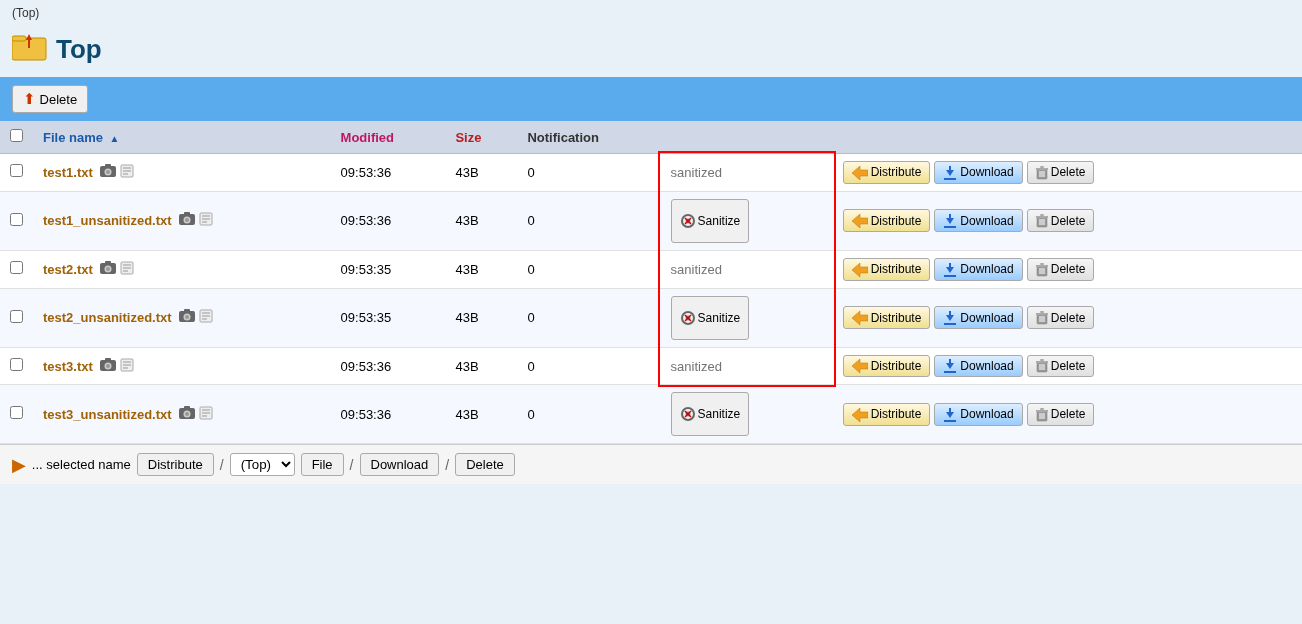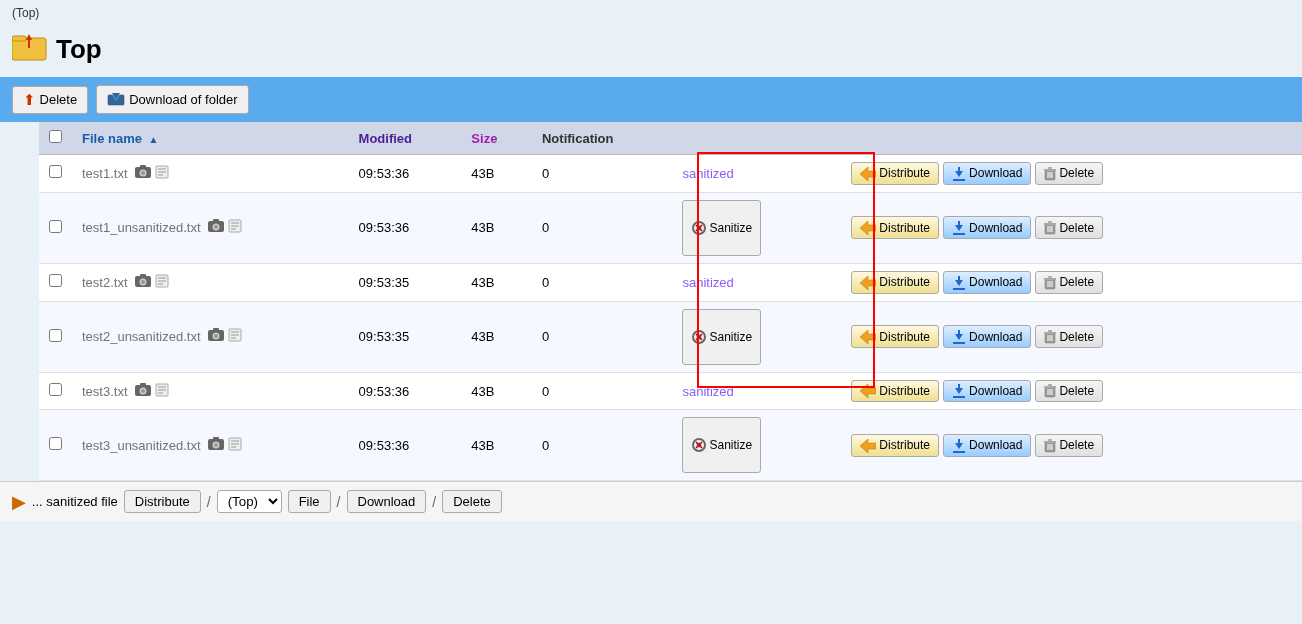--- a/index.html
+++ b/index.html
@@ -17,21 +17,21 @@
     }
     .page-header {
       display: flex;
       align-items: center;
       padding: 4px 12px 8px 12px;
       gap: 8px;
     }
     .page-title {
       font-size: 26px;
       font-weight: bold;
-      color: #000000;
+      color: #0c4a6e;
     }
     .toolbar {
       background: #5aaaee;
       padding: 8px 12px;
       display: flex;
       gap: 8px;
       align-items: center;
     }
     .toolbar-btn {
       display: flex;
@@ -73,43 +73,43 @@
     }
     tbody tr:nth-child(odd) {
       background: #ffffff;
     }
     tbody td {
       padding: 7px 10px;
       vertical-align: middle;
       white-space: nowrap;
     }
     .file-link {
-      color: #737373;
+      color: #a16207;
       text-decoration: none;
-      font-weight: normal;
+      font-weight: bold;
       cursor: pointer;
     }
     .icon-set {
       display: inline-flex;
       gap: 4px;
       margin-left: 4px;
     }
     .mini-icon {
       font-size: 14px;
       cursor: pointer;
     }
     .sanitized-label {
-      color: #8b5cf6;
+      color: #737373;
       font-size: 13px;
     }
     .sanitize-btn {
       display: inline-flex;
       align-items: center;
       gap: 2px;
-      padding: 19px 8px;
+      padding: 13px 8px;
       background: #f0f0f0;
       border: 1px solid #aaa;
       border-radius: 3px;
       cursor: pointer;
       font-size: 12px;
     }
     .action-btn {
       display: inline-flex;
       align-items: center;
       gap: 3px;
@@ -187,46 +187,35 @@
     </svg>
   </span>
   <h1 class="page-title">Top</h1>
 </div>
 
 <div class="toolbar">
   <button class="toolbar-btn">
     <span style="color:#cc3300; font-size:15px;">⬆</span>
     <span>Delete</span>
   </button>
-  <button class="toolbar-btn">
-    <span>
-      <svg width="18" height="16" viewBox="0 0 18 16">
-        <rect x="1" y="5" width="16" height="10" rx="1" fill="#336699" stroke="#224488" stroke-width="0.5"></rect>
-        <polygon points="9,2 6,8 12,8" fill="#336699" transform="rotate(180,9,6)"></polygon>
-        <polygon points="5,5 9,11 13,5" fill="#5599cc"></polygon>
-        <polygon points="5,3 9,9 13,3" fill="#336699"></polygon>
-      </svg>
-    </span>
-    <span>Download of folder</span>
-  </button>
 </div>
 
-<div class="main-table-container" style="position: relative; margin-left: 39px;">
+<div class="main-table-container" style="position: relative;">
   <table>
     <thead>
       <tr>
         <th class="checkbox-cell">
           <input type="checkbox" style="">
         </th>
         <th style="color:#1a5aaa;">
           <span>File name</span>
           <span style="font-size:10px; margin-left:3px;">▲</span>
         </th>
-        <th style="color:#4c1d95;">Modified</th>
-        <th style="color:#a21caf;">Size</th>
+        <th style="color:#be185d;">Modified</th>
+        <th style="color:#b91c1c;">Size</th>
         <th style="color:#333;">Notification</th>
         <th style="min-width:110px;"></th>
         <th style="min-width:300px;"></th>
       </tr>
     </thead>
     <tbody id="file-table-body">
 
     <tr>
     <td class="checkbox-cell">
       <input type="checkbox" style="">
@@ -659,21 +648,21 @@
       </div>
     </td>
   </tr>
       </tbody>
   </table>
 <div style="position: absolute; border: 2.5px solid red; pointer-events: none; z-index: 10; top: 29.5px; left: 657.578px; width: 178.078px; height: 236.484px;"></div>
   </div>
 
 <div class="footer-bar">
   <span style="color:#cc6600; font-size:18px;">▶</span>
-  <span>... sanitized file</span>
+  <span>... selected name</span>
   <button class="footer-btn">
     <span>Distribute</span>
   </button>
   <span class="slash">/</span>
   <select class="footer-select">
     <option>(Top)</option>
   </select>
   <button class="footer-btn">
     <span>File</span>
   </button>

